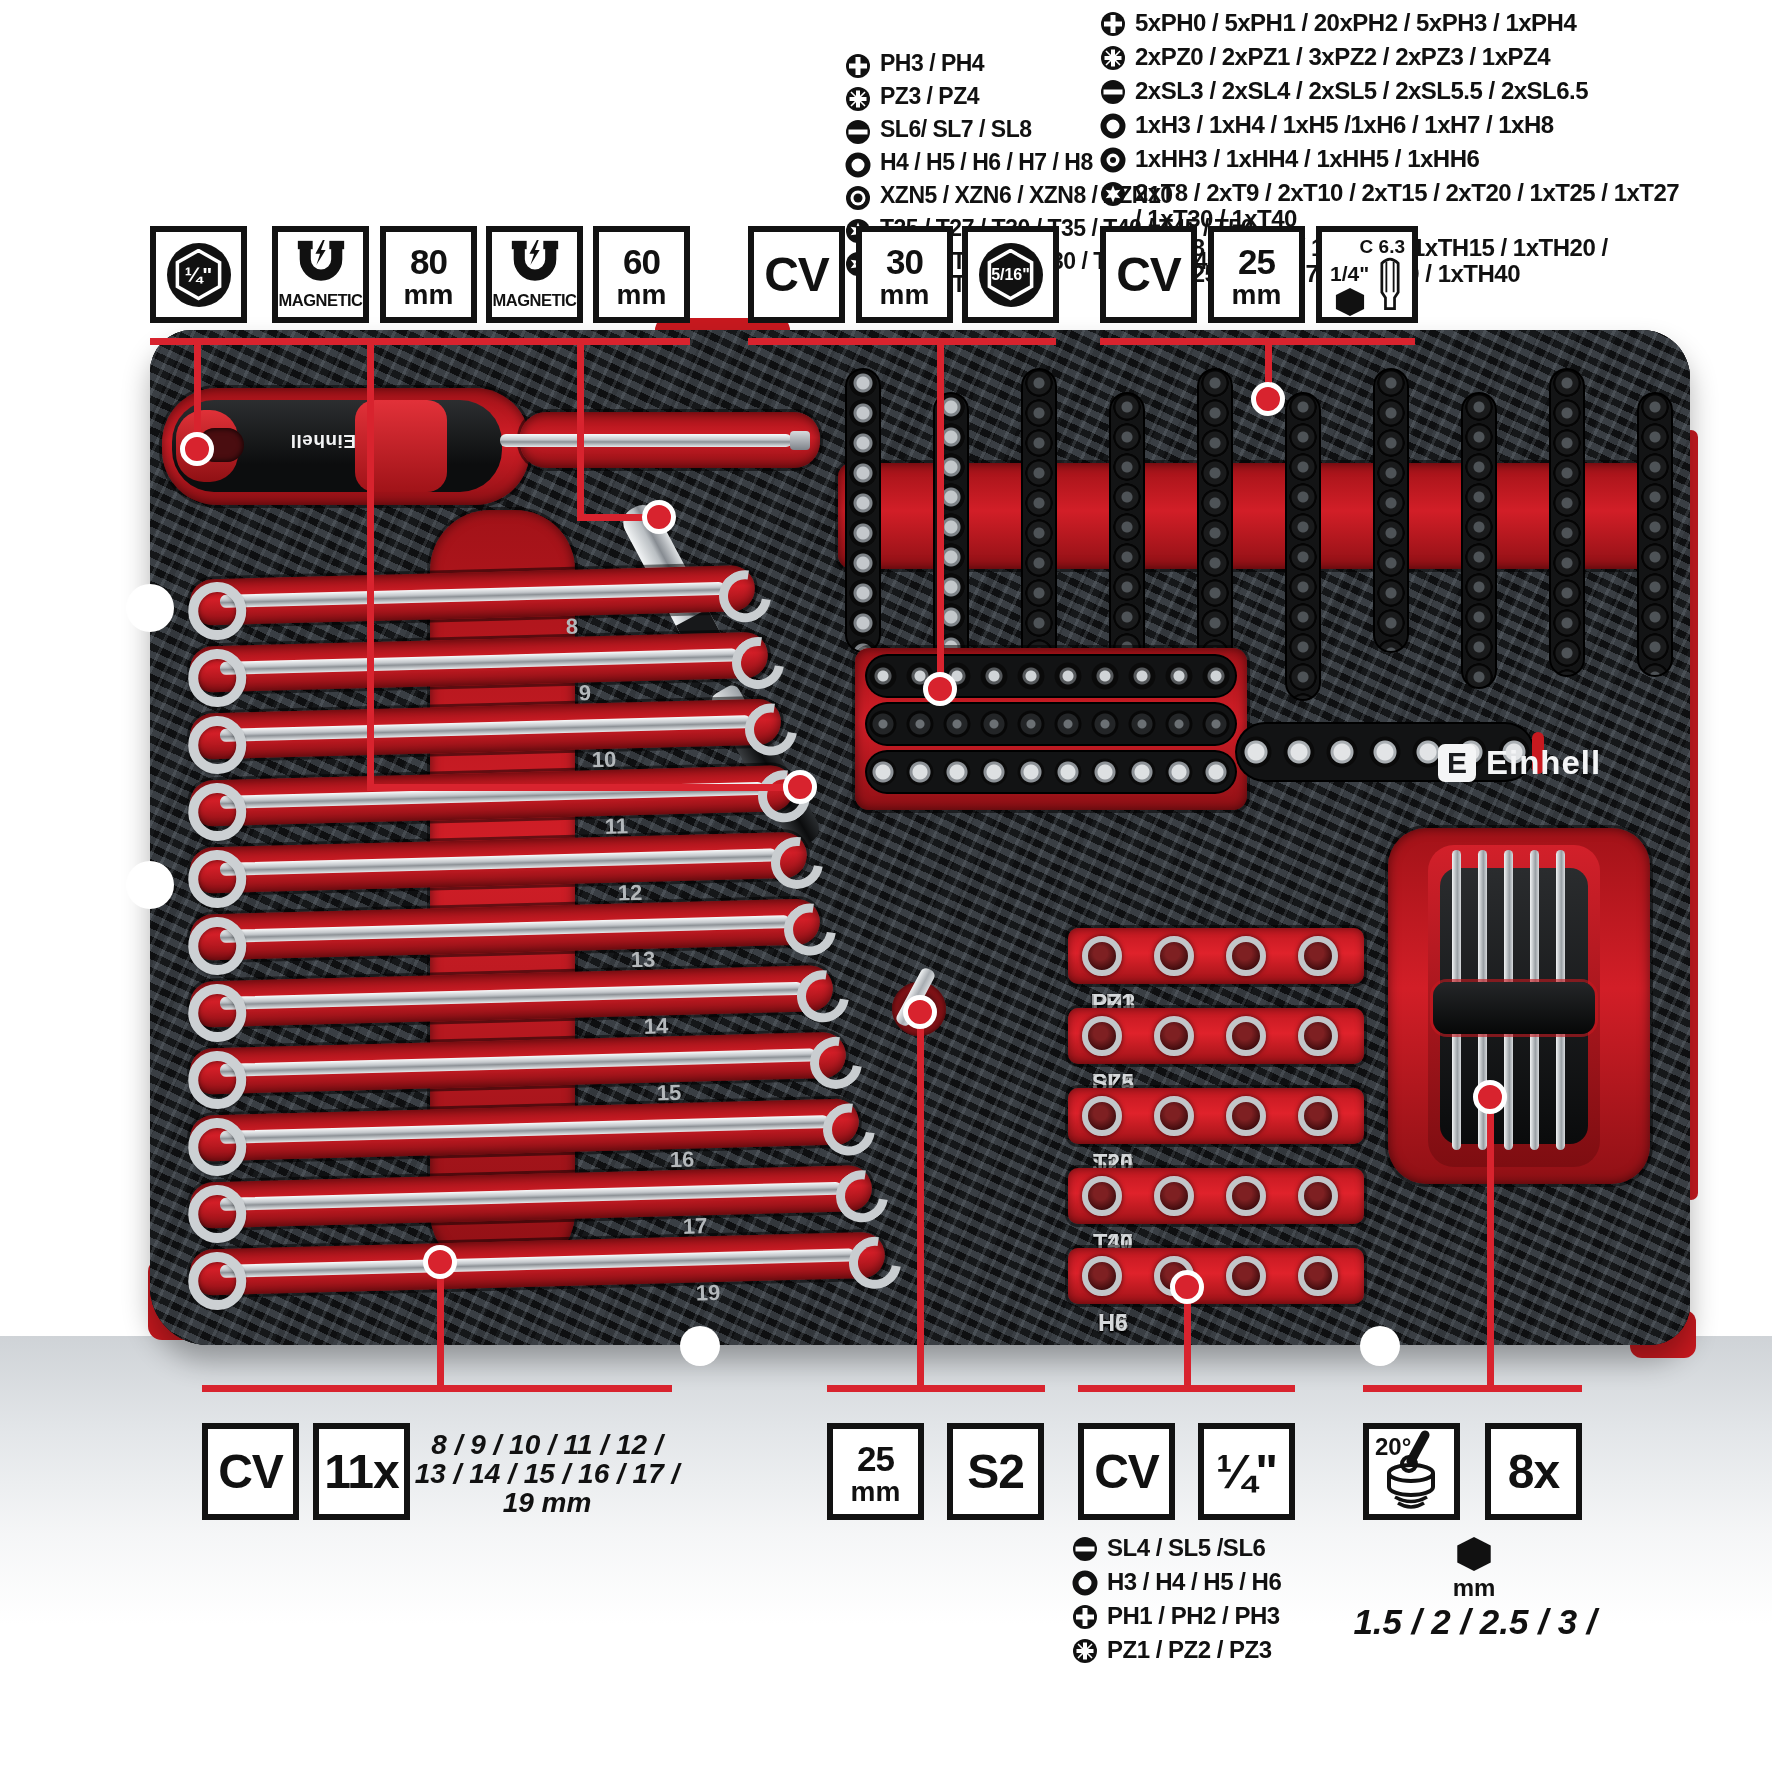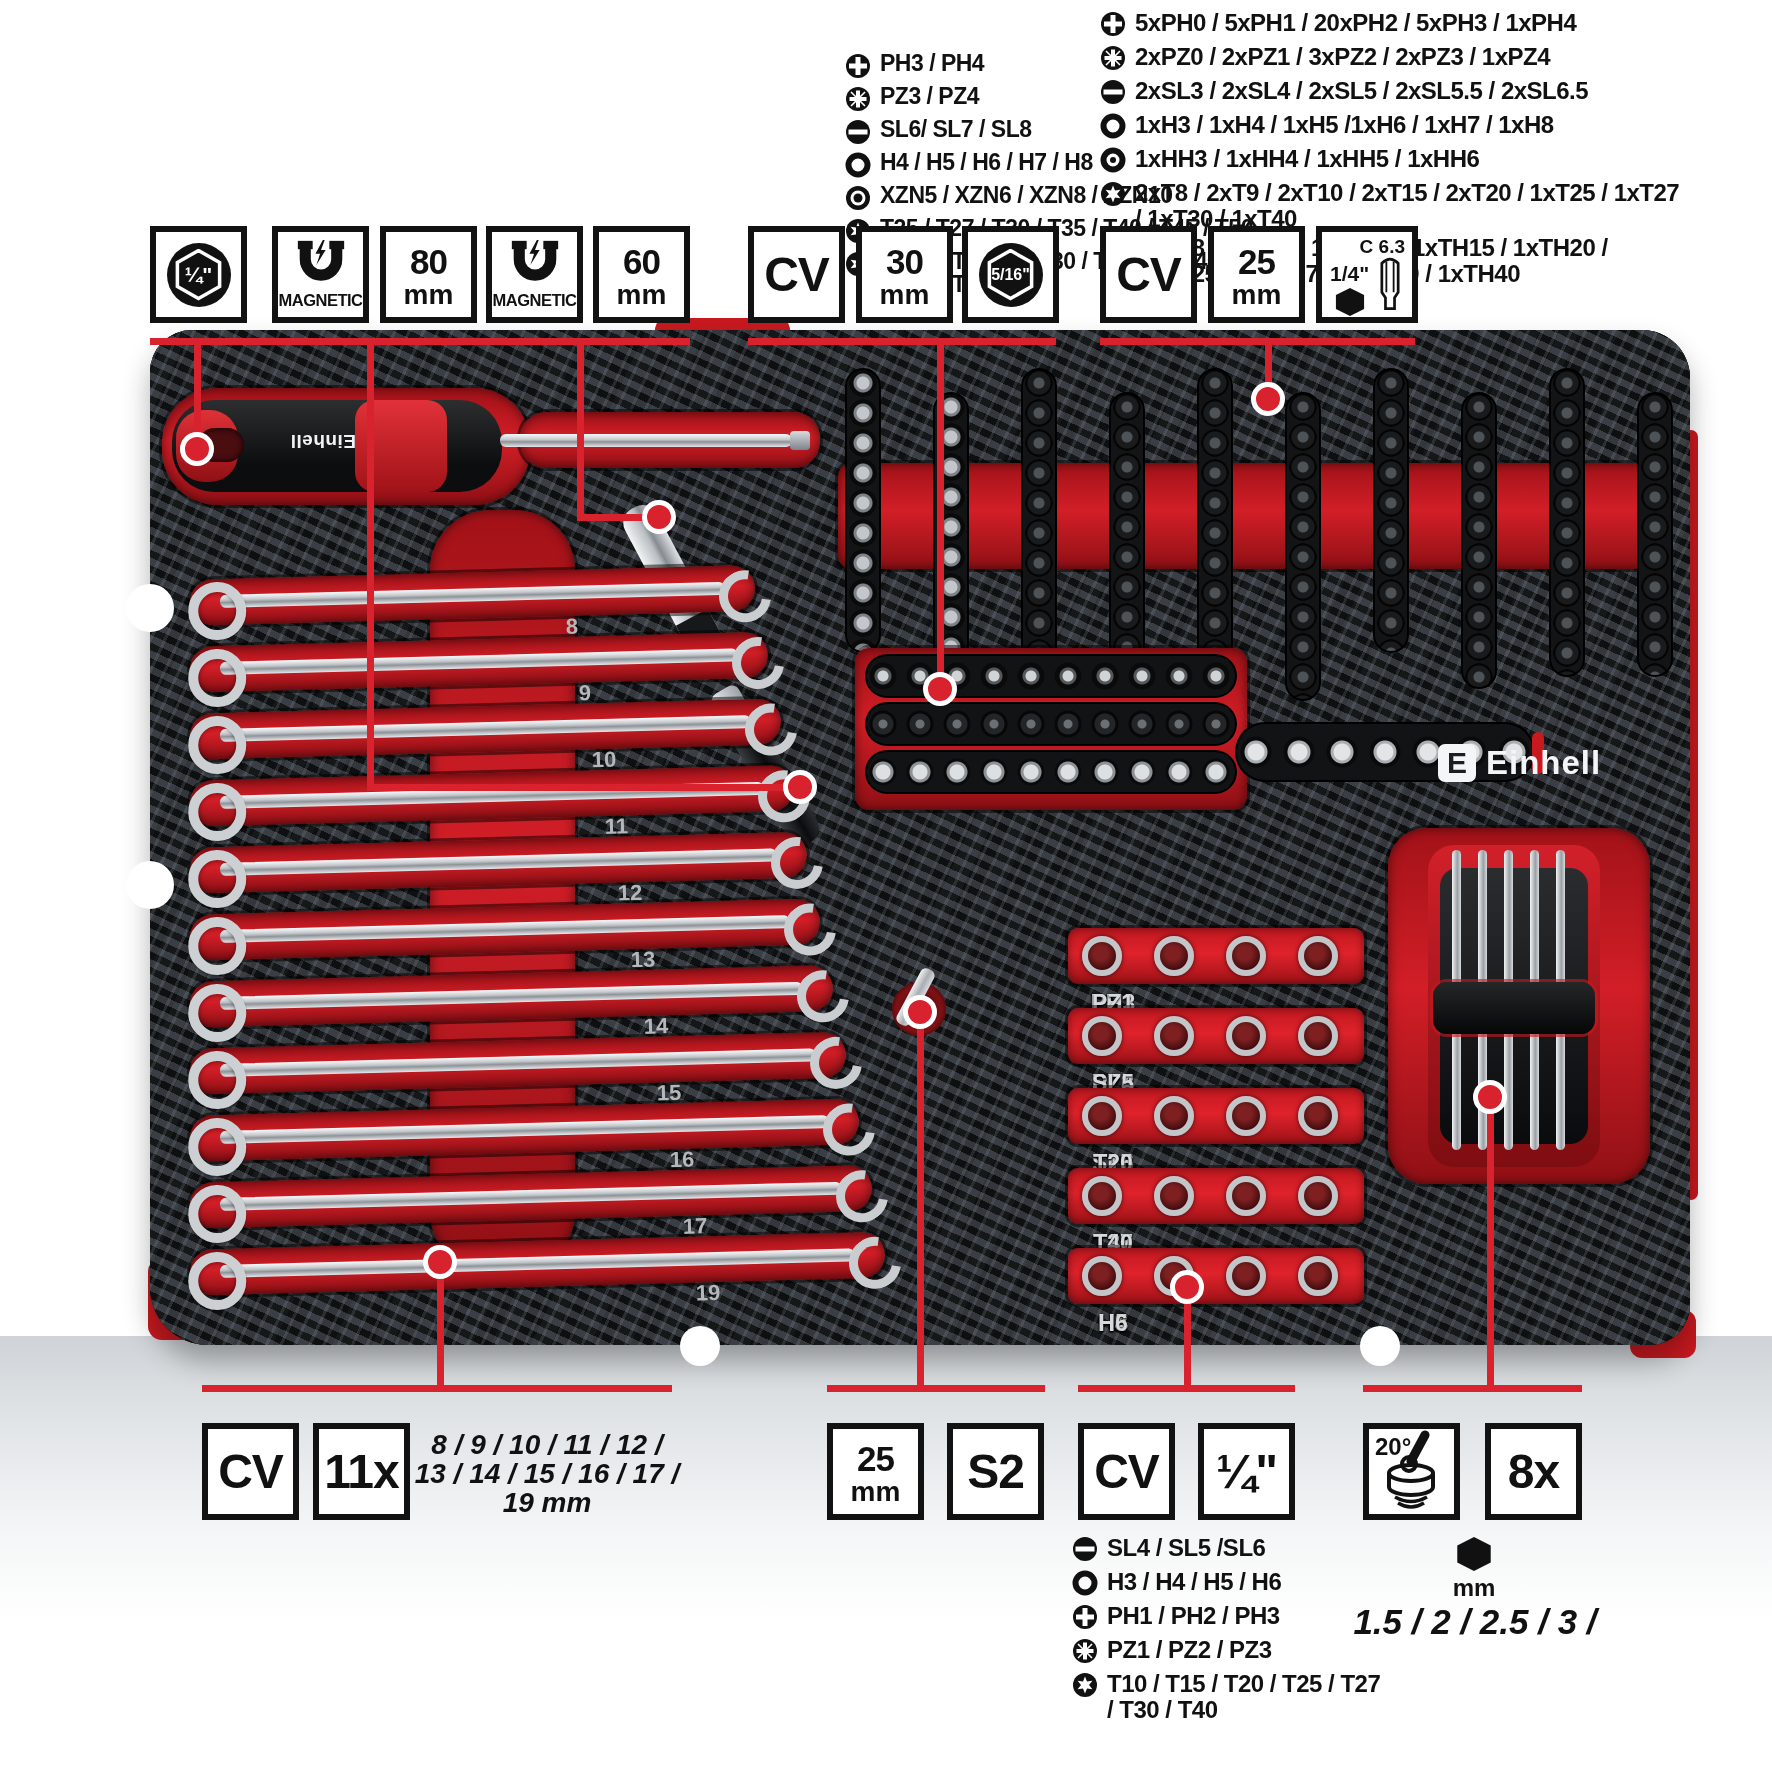--- a/index.html
+++ b/index.html
@@ -512,27 +512,20 @@
       </div>
       <div class="spec-item">
         <span class="spec-icon"><svg width="26" height="26" viewBox="0 0 26 26">
             <circle cx="13" cy="13" r="12" fill="#111"></circle>
             <rect x="11" y="4.5" width="4" height="17" fill="#fff"></rect>
             <rect x="4.5" y="11" width="17" height="4" fill="#fff"></rect>
             <path d="M6 6 L20 20 M20 6 L6 20" stroke="#fff" stroke-width="1.6"></path>
           </svg></span>
         <span class="spec-text">PZ1 / PZ2 / PZ3</span>
       </div>
-      <div class="spec-item">
-        <span class="spec-icon"><svg width="26" height="26" viewBox="0 0 26 26">
-            <circle cx="13" cy="13" r="12" fill="#111"></circle>
-            <polygon points="13.0,4.5 15.0,9.5 20.4,8.8 17.0,13.0 20.4,17.3 15.0,16.5 13.0,21.5 11.0,16.5 5.6,17.3 9.0,13.0 5.6,8.8 11.0,9.5" fill="#fff"></polygon>
-          </svg></span>
-        <span class="spec-text">T10 / T15 / T20 / T25 / T27 / T30 / T40</span>
-      </div>
     </div>
 
   <div class="badge" style="left:150px;top:226px;">
     <div class="sockcircle">
       <div class="hexo"></div>
         <div class="hexi"></div>
       <span class="sockTxt">¼"</span>
     </div>
   </div>
   <div class="badge" style="left:272px;top:226px;">

